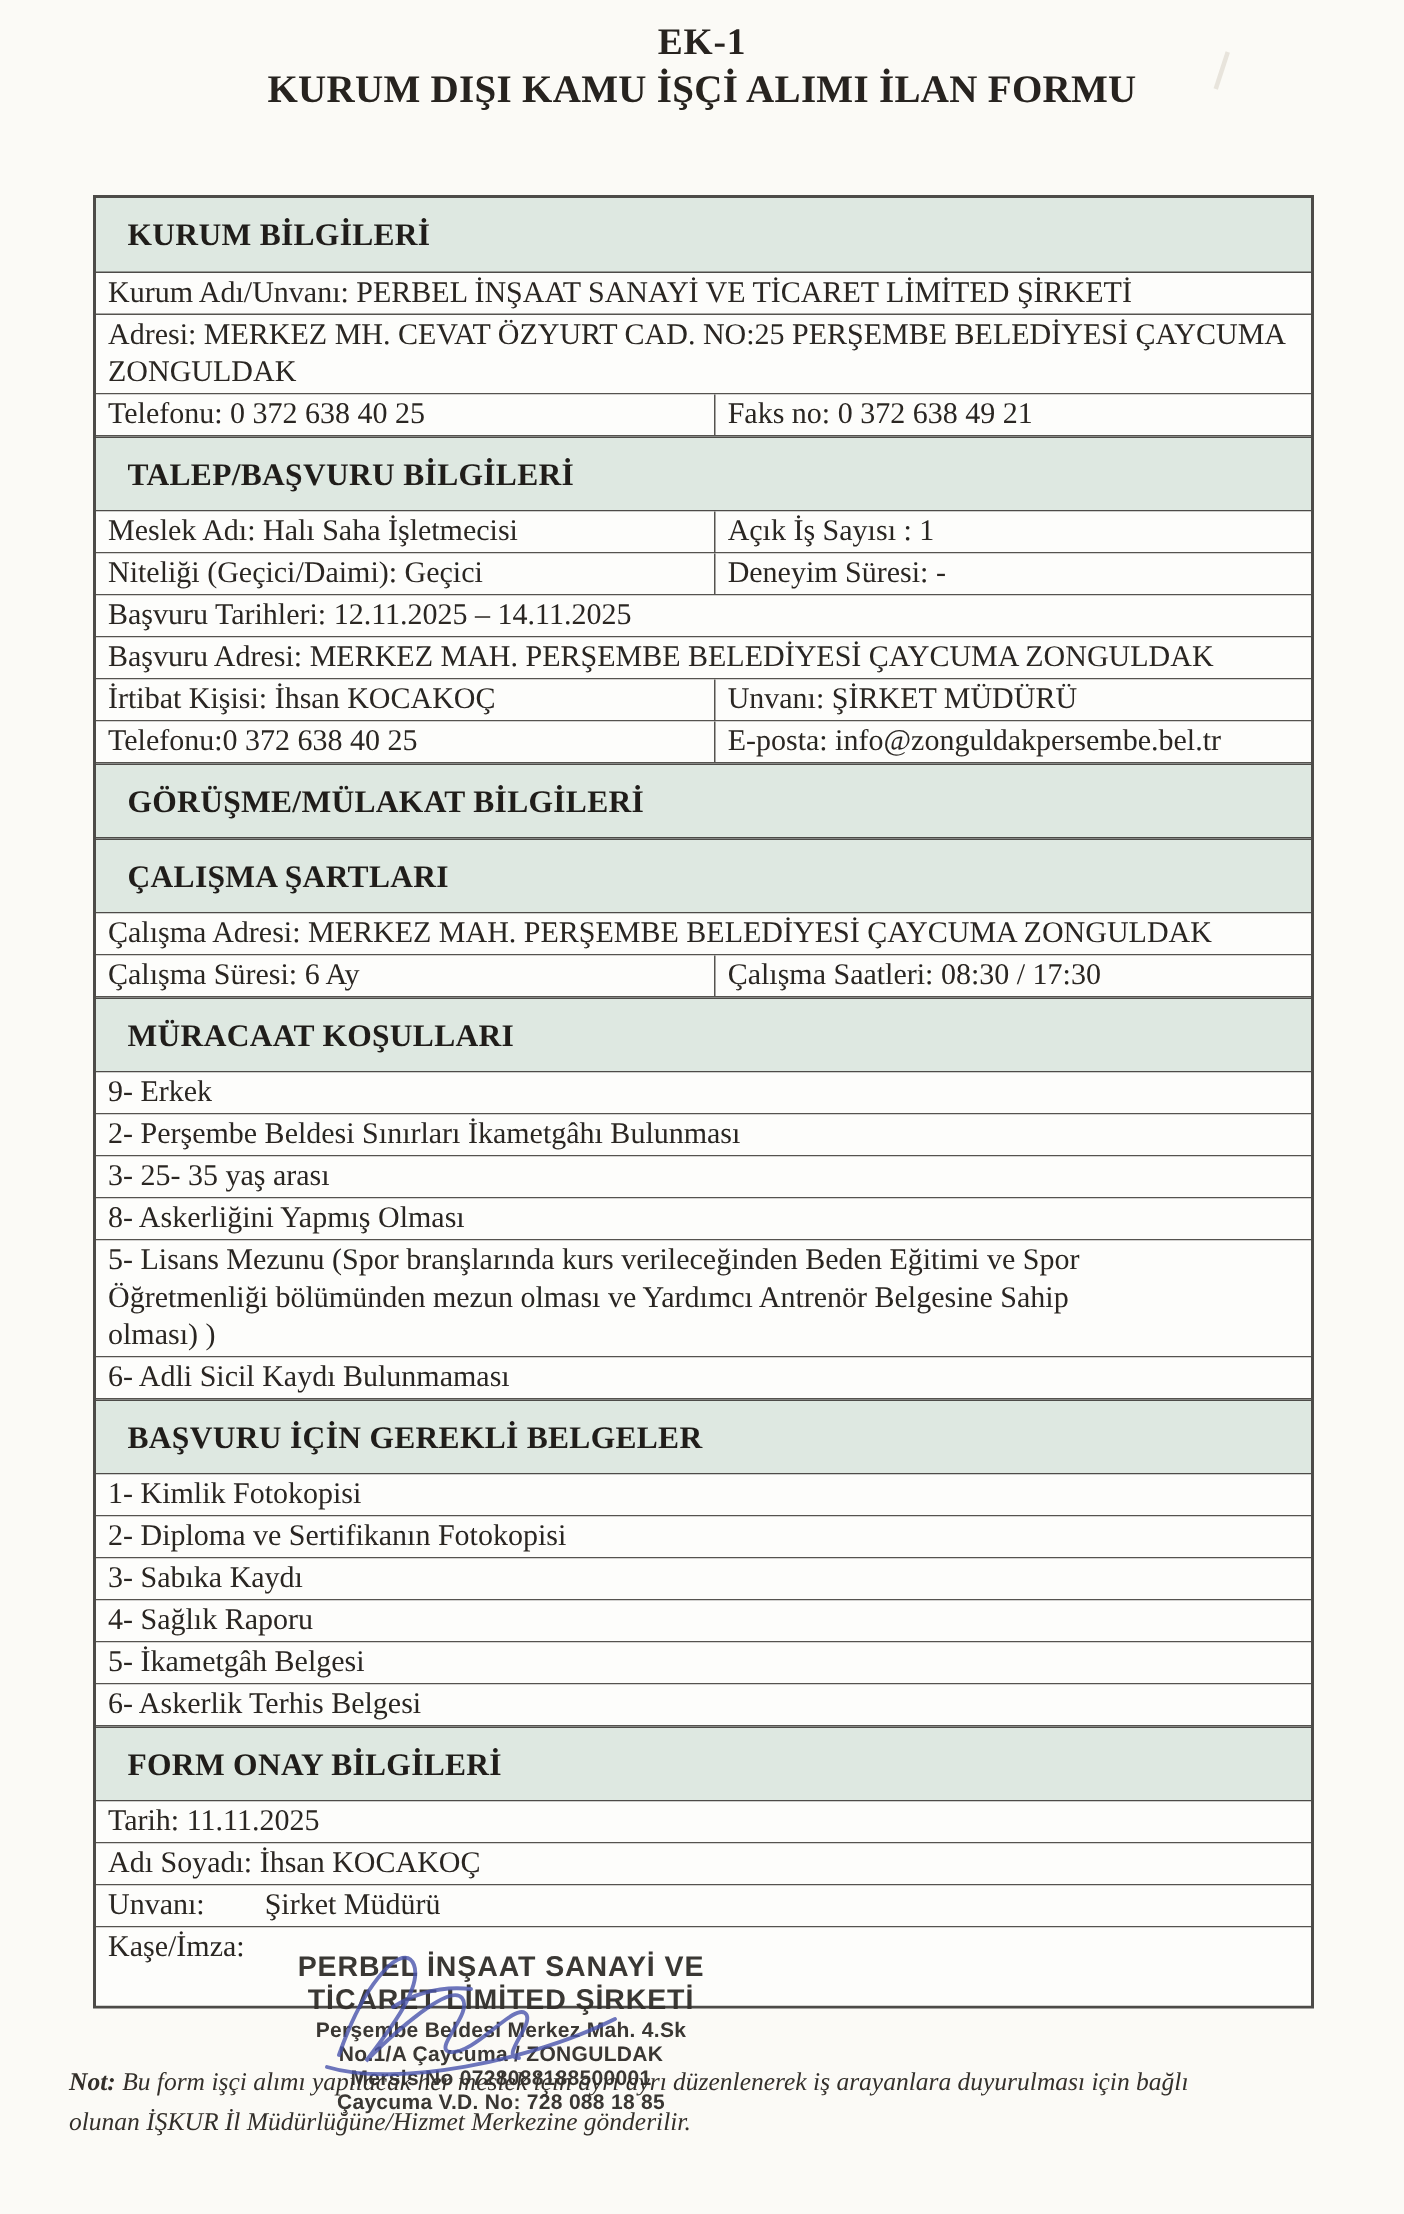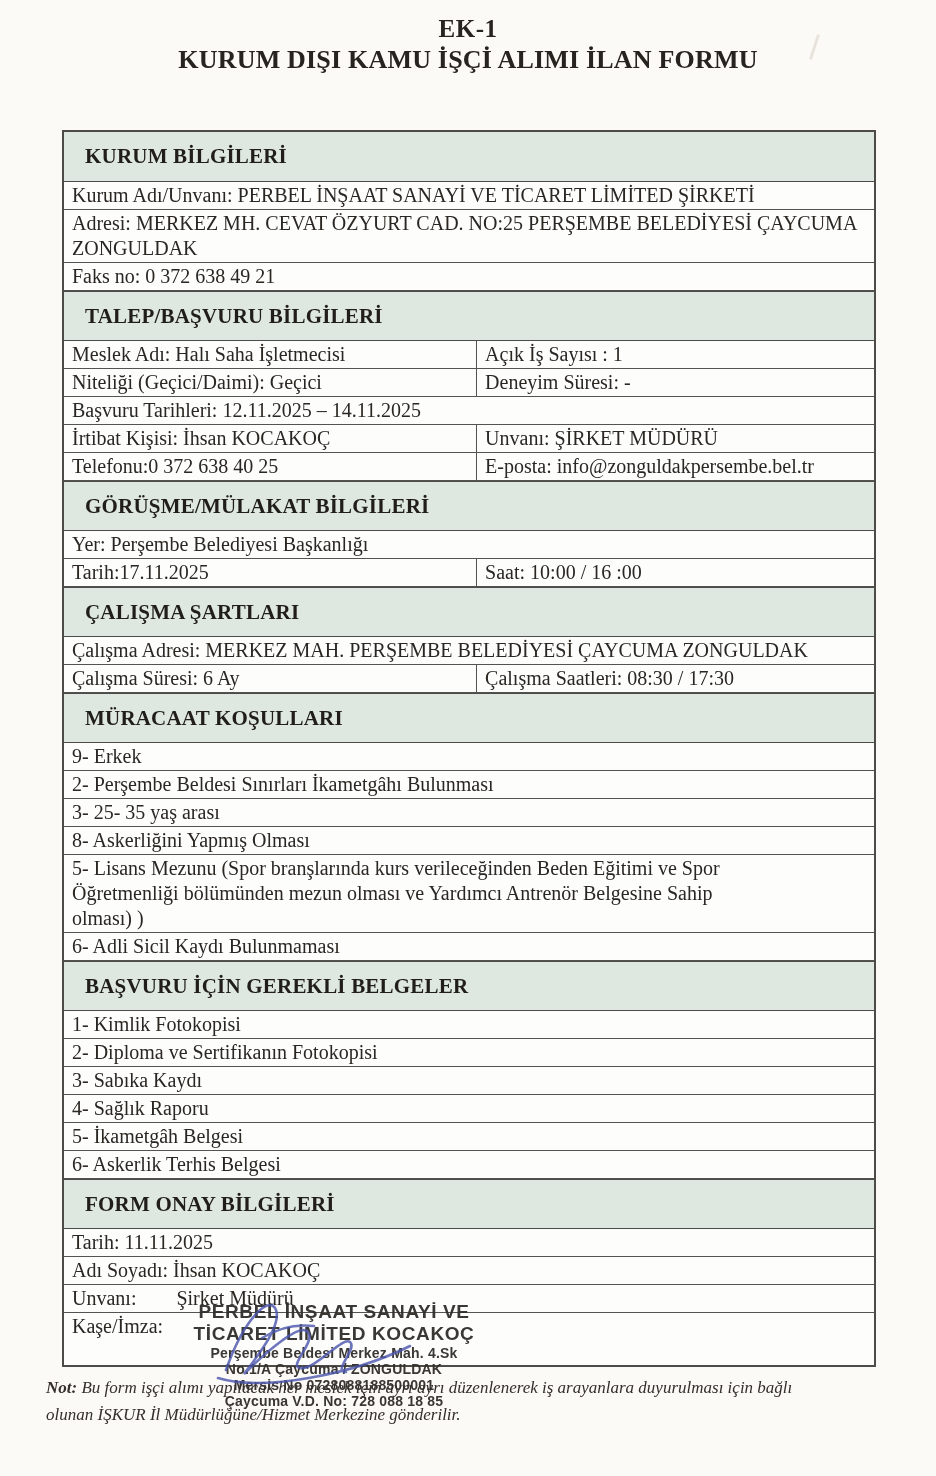--- a/index.html
+++ b/index.html
@@ -61,20 +61,21 @@
   <div class="row full">
     <div class="cell">Kurum Adı/Unvanı: PERBEL İNŞAAT SANAYİ VE TİCARET LİMİTED ŞİRKETİ</div>
   </div>
 
   <div class="row full">
     <div class="cell">Adresi: MERKEZ MH. CEVAT ÖZYURT CAD. NO:25 PERŞEMBE BELEDİYESİ ÇAYCUMA
 ZONGULDAK</div>
   </div>
 
   <div class="row split">
+    <div class="cell left">Telefonu: 0 372 638 40 25</div>
     <div class="cell right">Faks no: 0 372 638 49 21</div>
   </div>
 </div>
   </section>
 
   <section>
     <div class="sec-header" style="background: rgb(222, 232, 225);">
       <span class="sec-title">TALEP/BAŞVURU BİLGİLERİ</span>
     </div>
     <div class="sec-rows">
@@ -85,47 +86,40 @@
 
   <div class="row split">
     <div class="cell left">Niteliği (Geçici/Daimi): Geçici</div>
     <div class="cell right">Deneyim Süresi: -</div>
   </div>
 
   <div class="row full">
     <div class="cell">Başvuru Tarihleri: 12.11.2025 – 14.11.2025</div>
   </div>
 
+  <div class="row full">
+    <div class="cell">Başvuru Adresi: MERKEZ MAH. PERŞEMBE BELEDİYESİ ÇAYCUMA ZONGULDAK</div>
+  </div>
 
   <div class="row split">
     <div class="cell left">İrtibat Kişisi: İhsan KOCAKOÇ</div>
     <div class="cell right">Unvanı: ŞİRKET MÜDÜRÜ</div>
   </div>
 
   <div class="row split">
     <div class="cell left">Telefonu:0 372 638 40 25</div>
     <div class="cell right">E-posta: info@zonguldakpersembe.bel.tr</div>
   </div>
 </div>
   </section>
 
   <section>
     <div class="sec-header" style="background: rgb(222, 232, 225);">
       <span class="sec-title">GÖRÜŞME/MÜLAKAT BİLGİLERİ</span>
     </div>
-    <div class="sec-rows">
-  <div class="row full">
-    <div class="cell">Yer: Perşembe Belediyesi Başkanlığı</div>
-  </div>
-
-  <div class="row split">
-    <div class="cell left">Tarih:17.11.2025</div>
-    <div class="cell right">Saat: 10:00 / 16 :00</div>
-  </div>
-</div>
   </section>
 
   <section>
     <div class="sec-header" style="background: rgb(222, 232, 225);">
       <span class="sec-title">ÇALIŞMA ŞARTLARI</span>
     </div>
     <div class="sec-rows">
   <div class="row full">
     <div class="cell">Çalışma Adresi: MERKEZ MAH. PERŞEMBE BELEDİYESİ ÇAYCUMA ZONGULDAK</div>
   </div>
@@ -223,21 +217,21 @@
   </div>
 </div>
   </section>
 </div>
 
   <div class="note"><span class="note-label">Not:</span><span> Bu form işçi alımı yapılacak her meslek için ayrı ayrı düzenlenerek iş arayanlara duyurulması için bağlı
 olunan İŞKUR İl Müdürlüğüne/Hizmet Merkezine gönderilir.</span></div>
 
   <div class="stamp">
     <div class="stamp-big">PERBEL İNŞAAT SANAYİ VE</div>
-    <div class="stamp-big">TİCARET LİMİTED KOCAKOÇ</div>
+    <div class="stamp-big">TİCARET LİMİTED ŞİRKETİ</div>
     <div class="stamp-small">Perşembe Beldesi Merkez Mah. 4.Sk</div>
     <div class="stamp-small">No.1/A Çaycuma / ZONGULDAK</div>
     <div class="stamp-small">Mersis No 0728088188500001</div>
     <div class="stamp-small">Çaycuma V.D. No: 728 088 18 85</div>
   </div>
 
   <svg class="signature" width="230" height="100" viewBox="0 0 230 100">
     <g fill="none" stroke="#4a55ad" stroke-width="2.6" stroke-linecap="round" opacity="0.8">
       <path d="M22,82 C40,30 66,6 72,22 C78,38 52,70 40,86 C60,66 96,34 104,44 C112,54 84,78 96,80 C112,82 138,48 146,54 C154,60 128,84 142,84"></path>
       <path d="M14,90 C60,104 150,86 206,58"></path>

